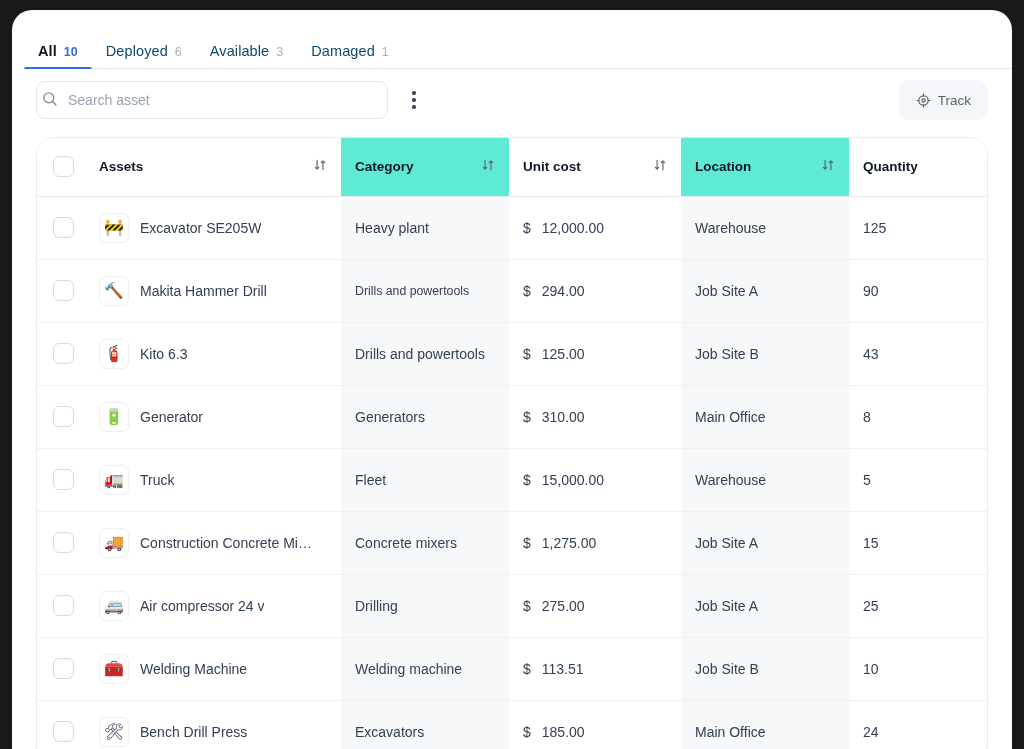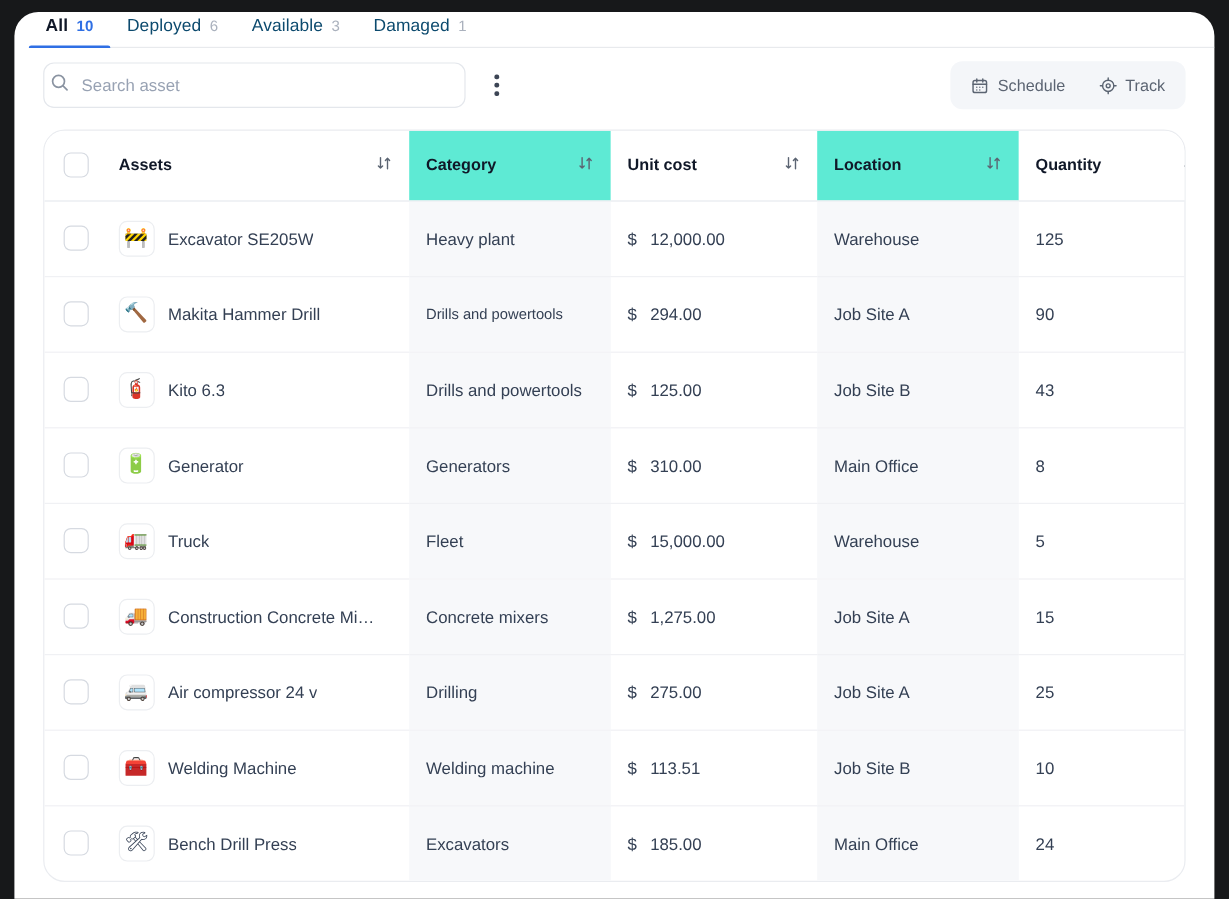--- a/index.html
+++ b/index.html
@@ -28,21 +28,21 @@
     bottom: 0;
     background: #ffffff;
     border-top-left-radius: 20px;
     border-top-right-radius: 20px;
     overflow: hidden;
   }
 
   
   .tabbar {
     position: relative;
-    height: 30px;
+    height: 59px;
     padding: 0 12px;
     display: flex;
     align-items: flex-end;
     gap: 0px;
   }
   .tabbar::after {
     content: "";
     position: absolute;
     left: 12px;
     right: 0;
@@ -294,30 +294,20 @@
       <div class="kebab">
         <i></i>
           <i></i>
           <i></i>
       </div>
 
       <div class="view-switch" id="viewswitch">
           <div class="vs-item">
             <span>
               <svg width="15" height="15" viewBox="0 0 24 24" fill="none" stroke="currentColor" stroke-width="1.9" stroke-linecap="round" stroke-linejoin="round">
-                <rect x="3" y="5" width="18" height="16" rx="2.5"></rect>
-                <path d="M3 10h18 M8 3v4 M16 3v4"></path>
-                <path d="M8 14h.01 M12 14h.01 M16 14h.01 M8 17.5h.01 M12 17.5h.01"></path>
-              </svg>
-            </span>
-            <span>Schedule</span>
-          </div>
-          <div class="vs-item">
-            <span>
-              <svg width="15" height="15" viewBox="0 0 24 24" fill="none" stroke="currentColor" stroke-width="1.9" stroke-linecap="round" stroke-linejoin="round">
                 <circle cx="12" cy="12" r="7.5"></circle>
                 <circle cx="12" cy="12" r="2.6"></circle>
                 <path d="M12 1.5v3 M12 19.5v3 M1.5 12h3 M19.5 12h3"></path>
               </svg>
             </span>
             <span>Track</span>
           </div>
         </div>
     </div>
 

